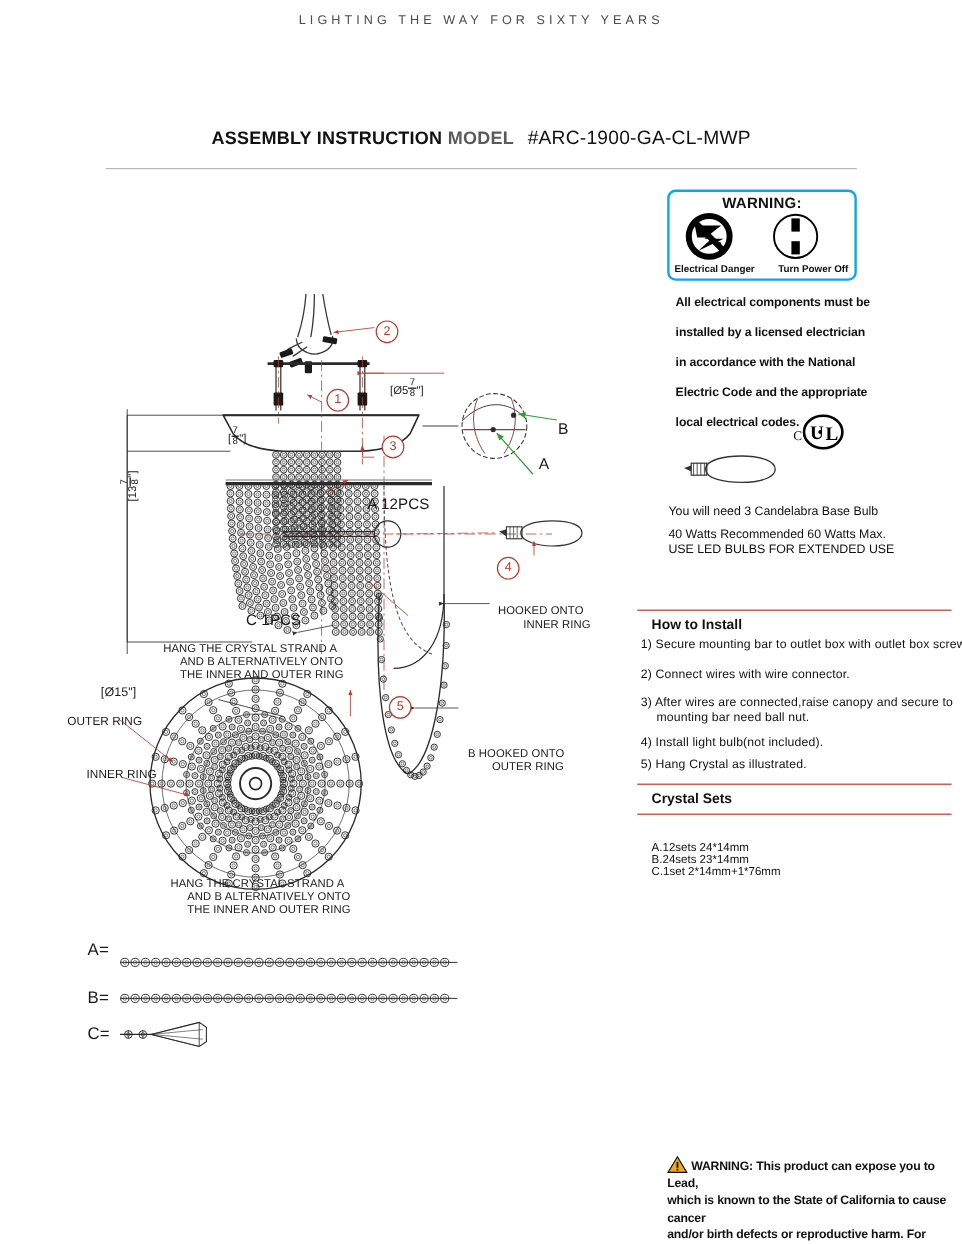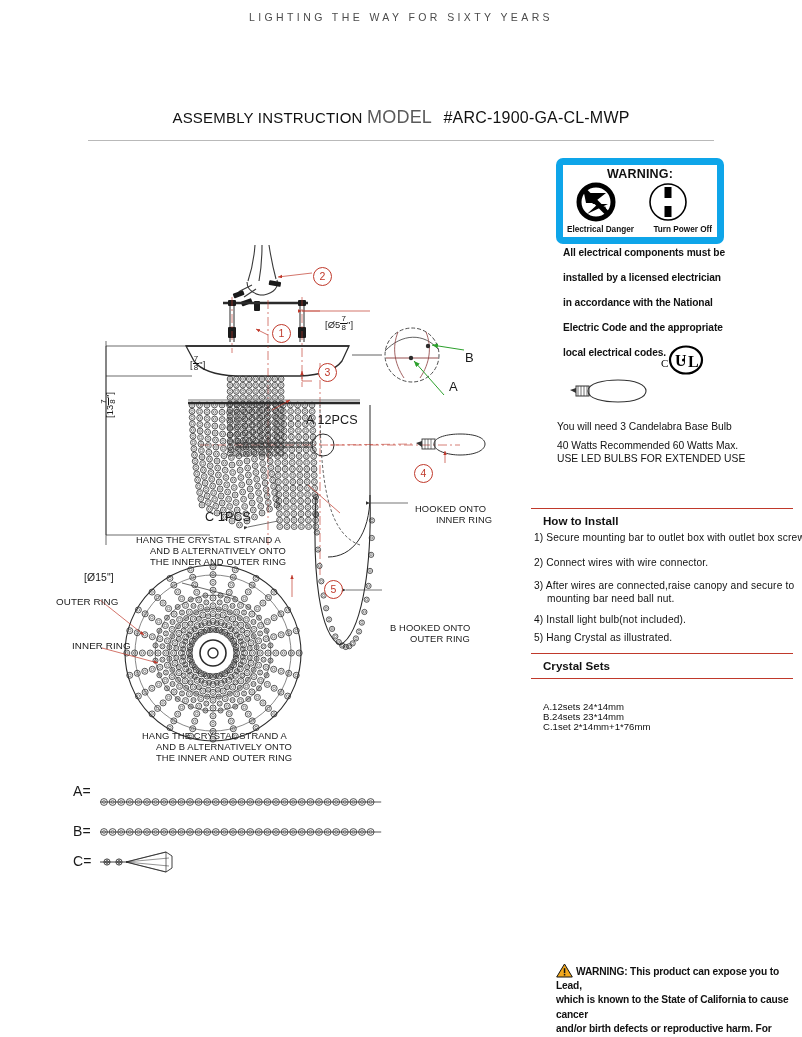--- a/index.html
+++ b/index.html
@@ -11,29 +11,29 @@
   
   #logo-block{position:absolute;left:0;top:8px;width:802px;text-align:center;}
   .logo-row{display:flex;align-items:center;justify-content:center;height:62px;}
   .logo-word{font-family:"Liberation Sans",sans-serif;font-weight:300;
      font-size:54px;letter-spacing:2px;line-height:1;color:#0d0d0d;}
   .logo-mark{width:58px;height:58px;margin:0 1px;position:relative;}
   .logo-tag{font-size:10.5px;letter-spacing:3.4px;color:#4b4b4b;margin-top:3px;}
 
   #title-row{position:absolute;top:107px;left:0;width:802px;text-align:center;
       white-space:nowrap;}
-  .t-bold{font-size:15px;font-weight:normal;letter-spacing:.2px;}
-  .t-mid{font-size:18px;font-weight:400;color:#5a5a5a;letter-spacing:.2px;}
+  .t-bold{font-size:15px;font-weight:bold;letter-spacing:.2px;}
+  .t-mid{font-size:15px;font-weight:700;color:#5a5a5a;letter-spacing:.2px;}
   .t-model{font-size:16px;font-weight:400;letter-spacing:.2px;margin-left:7px;}
 
   .hrule{position:absolute;background:#b9b9b9;height:1.2px;}
 
   
   #warn-box{position:absolute;left:556px;top:158px;width:154px;height:72px;
-      border:7px solid #0ea5e9;border-radius:7px;background:#fff;}
+      border:2px solid #0ea5e9;border-radius:7px;background:#fff;}
   #warn-title{position:absolute;top:2px;width:100%;text-align:center;
       font-size:12.5px;font-weight:bold;letter-spacing:.2px;}
   .warn-cap{position:absolute;bottom:3px;font-size:8.2px;font-weight:bold;}
 
   .etxt{position:absolute;left:563px;font-size:10.2px;font-weight:bold;
         letter-spacing:-.1px;white-space:nowrap;}
 
   #ul-mark{position:absolute;left:660px;top:345px;}
   #bulb-ic{position:absolute;left:566px;top:378px;}
 

